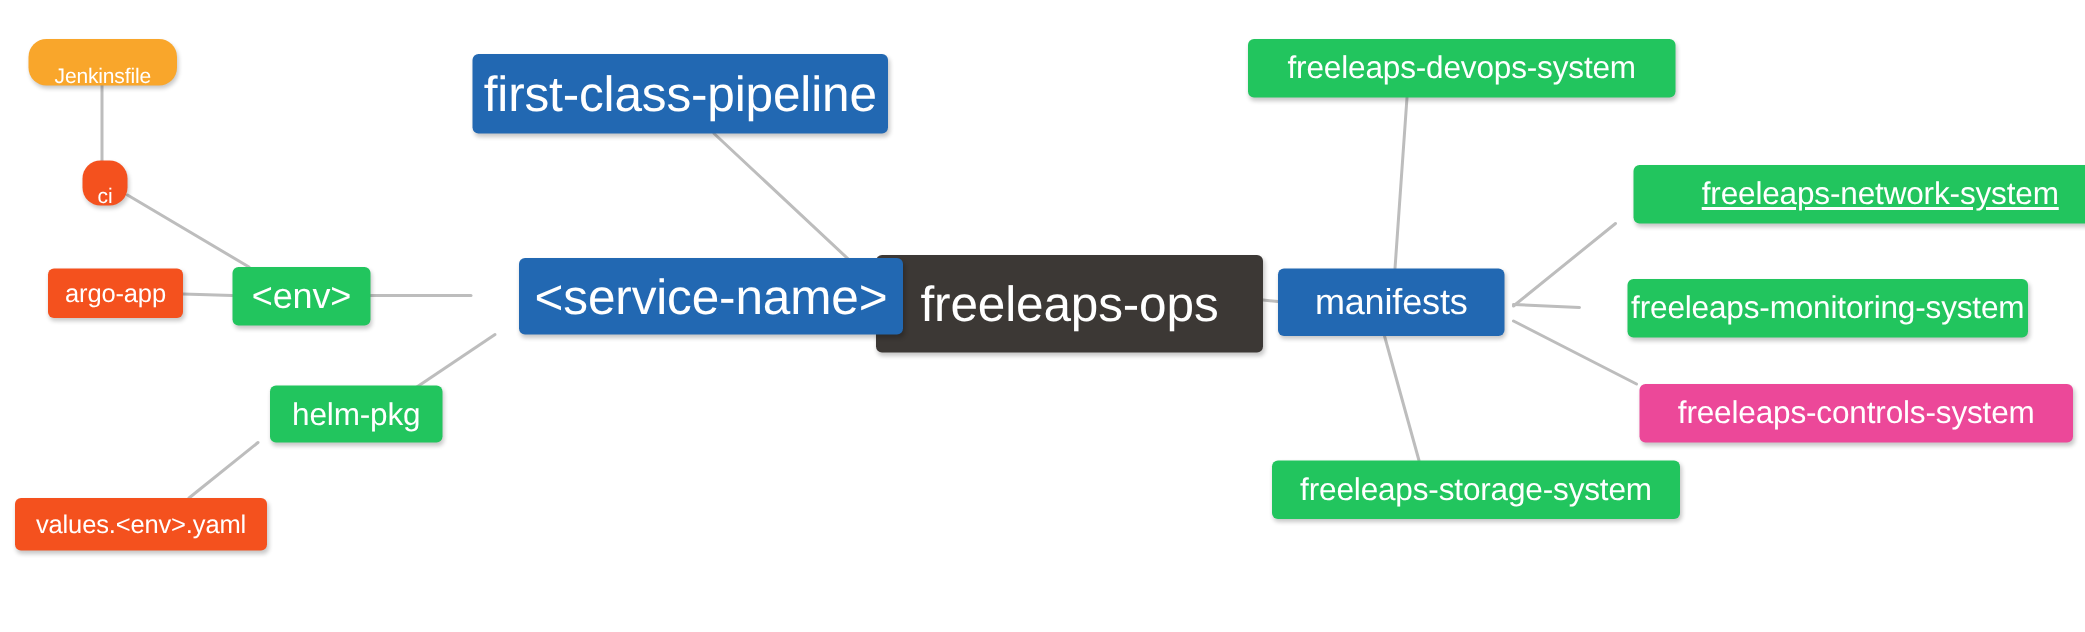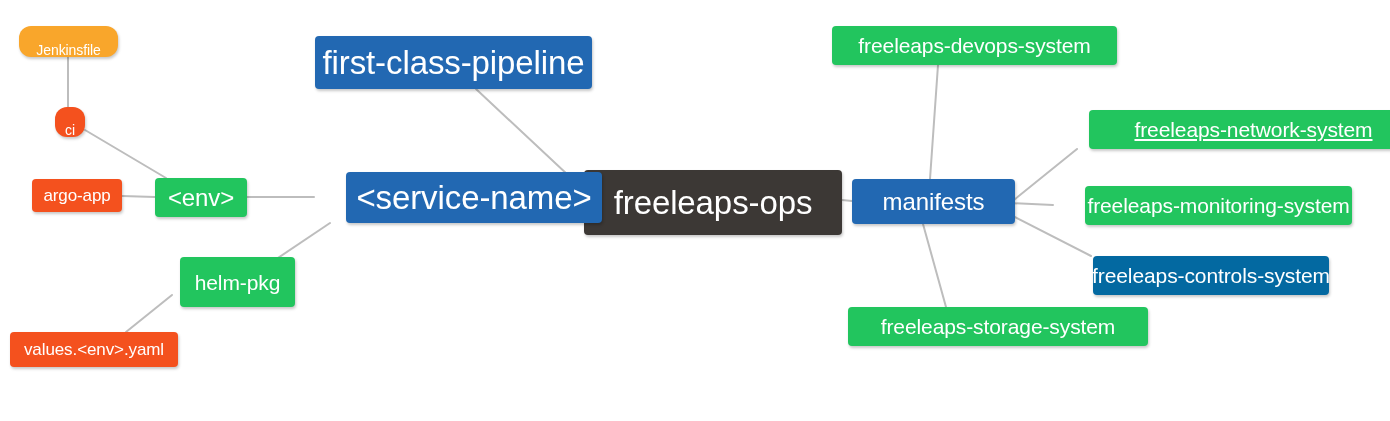--- a/index.html
+++ b/index.html
@@ -76,27 +76,27 @@
   <div id="node-layer">
       <div class="node tier-root" style="left: 584px; top: 170px; width: 258px; height: 65px; background: rgb(60, 56, 53);">
         <span class="node-label">freeleaps-ops</span>
       </div>
       <div class="node tier-main" style="left: 315px; top: 36px; width: 277px; height: 53px; background: rgb(34, 104, 178);">
         <span class="node-label">first-class-pipeline</span>
       </div>
       <div class="node tier-main" style="left: 314px; top: 172px; width: 256px; height: 51px; background: rgb(34, 104, 178); margin-left: 32px;">
         <span class="node-label">&lt;service-name&gt;</span>
       </div>
-      <div class="node tier-branch" style="left: 852px; top: 179px; width: 163px; height: 45px; background: rgb(34, 104, 178);">
+      <div class="node tier-branch" style="left: 852px; top: 179px; width: 151px; height: 45px; background: rgb(34, 104, 178);">
         <span class="node-label">manifests</span>
       </div>
       <div class="node tier-branch" style="left: 155px; top: 178px; width: 92px; height: 39px; background: rgb(34, 197, 94);">
         <span class="node-label">&lt;env&gt;</span>
       </div>
-      <div class="node tier-leaf" style="left: 148px; top: 257px; width: 115px; height: 50px; background: rgb(34, 197, 94);">
+      <div class="node tier-leaf" style="left: 148px; top: 257px; width: 115px; height: 38px; background: rgb(34, 197, 94);">
         <span class="node-label">helm-pkg</span>
       </div>
       <div class="node tier-small" style="left: 32px; top: 179px; width: 90px; height: 33px; background: rgb(244, 81, 30);">
         <span class="node-label">argo-app</span>
       </div>
       <div class="node tier-tiny" style="left: 55px; top: 107px; width: 30px; height: 30px; background: rgb(244, 81, 30);">
         <span class="node-label">ci</span>
       </div>
       <div class="node tier-tiny" style="left: 19px; top: 26px; width: 99px; height: 31px; background: rgb(249, 166, 43);">
         <span class="node-label">Jenkinsfile</span>
@@ -106,20 +106,20 @@
       </div>
       <div class="node tier-leaf" style="left: 800px; top: 26px; width: 285px; height: 39px; background: rgb(34, 197, 94);">
         <span class="node-label">freeleaps-devops-system</span>
       </div>
       <div class="node tier-leaf" style="left: 1057px; top: 110px; width: 329px; height: 39px; background: rgb(34, 197, 94); text-decoration: underline;">
         <span class="node-label">freeleaps-network-system</span>
       </div>
       <div class="node tier-leaf" style="left: 1053px; top: 186px; width: 267px; height: 39px; background: rgb(34, 197, 94);">
         <span class="node-label">freeleaps-monitoring-system</span>
       </div>
-      <div class="node tier-leaf" style="left: 1061px; top: 256px; width: 236px; height: 39px; background: #0369a1;">
+      <div class="node tier-leaf" style="left: 1061px; top: 256px; width: 289px; height: 39px; background: #ec4899;">
         <span class="node-label">freeleaps-controls-system</span>
       </div>
-      <div class="node tier-leaf" style="left: 816px; top: 307px; width: 300px; height: 39px; background: rgb(34, 197, 94);">
+      <div class="node tier-leaf" style="left: 816px; top: 307px; width: 272px; height: 39px; background: rgb(34, 197, 94);">
         <span class="node-label">freeleaps-storage-system</span>
       </div>
     </div>
 </div>
 
 </body></html>

